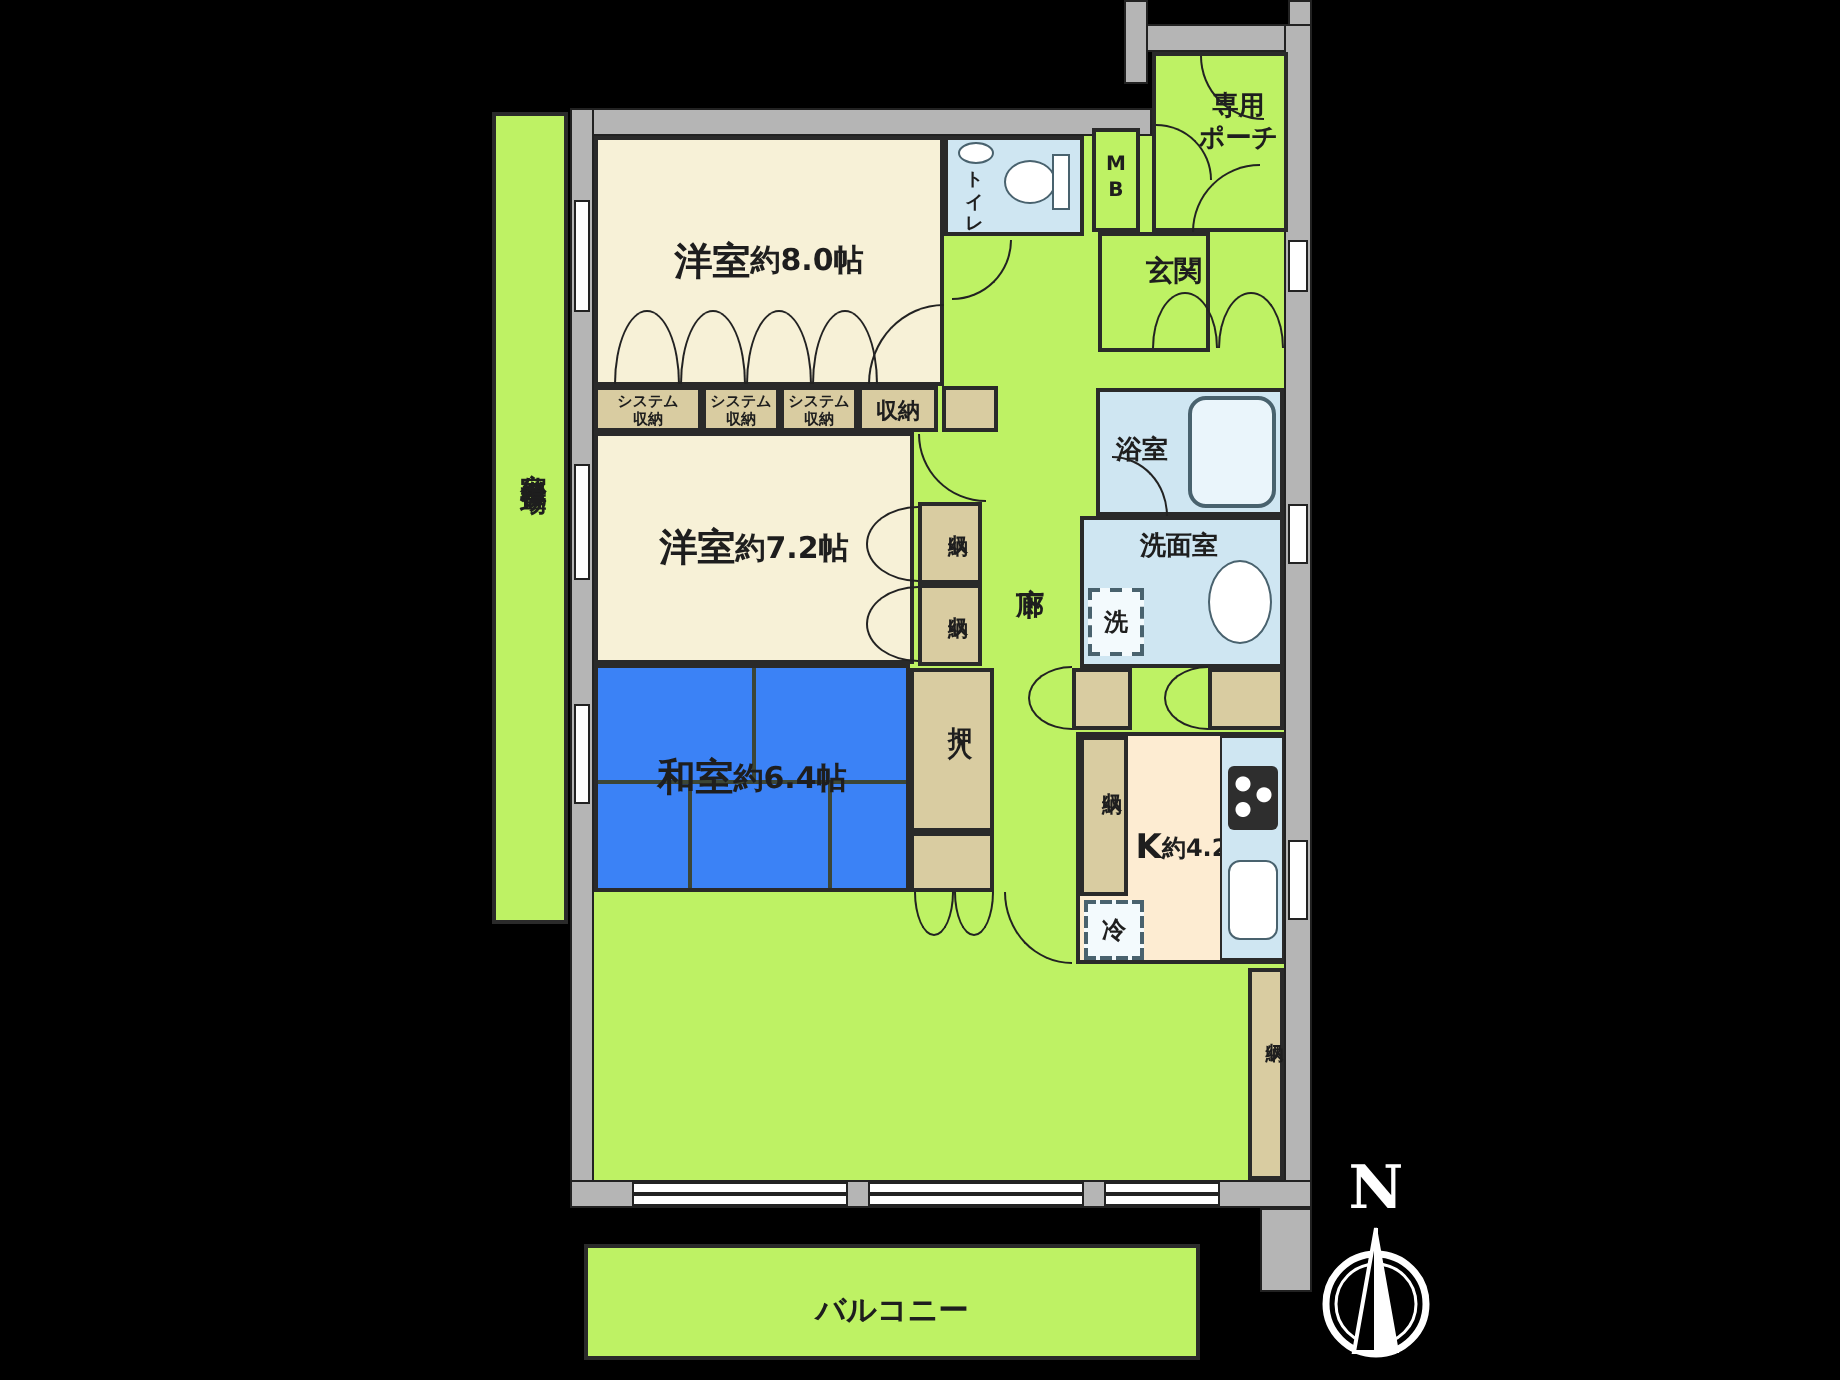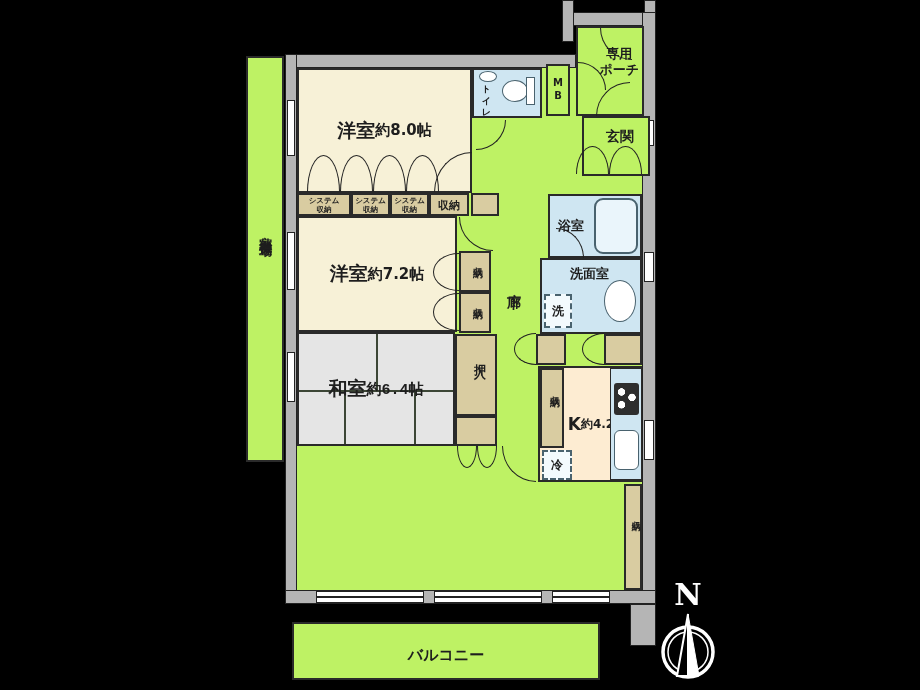--- a/index.html
+++ b/index.html
@@ -7,21 +7,21 @@
           font-family:"DejaVu Sans",sans-serif;font-weight:bold;color:#1e1e1e;}
   
   .wall{position:absolute;box-sizing:border-box;background:#b5b5b5;border:1px solid #222;z-index:1;}
   .win{position:absolute;box-sizing:border-box;background:#fff;border:1px solid #222;z-index:2;}
   .win-band{position:absolute;box-sizing:border-box;background:#fff;border:1px solid #222;z-index:2;
             background-image:linear-gradient(to bottom, transparent 42%, #222 42%, #222 58%, transparent 58%);}
   
   .room{position:absolute;box-sizing:border-box;border:2px solid #2a2a2a;z-index:2;}
   .cream{background:#f7f1d7;}
   .peach{background:#fdecd2;}
-  .green{background:#e5e5e5;font-family:Liberation Mono, monospace;}
+  .green{background:#3b82f6;}
   .blue{background:#cfe6f2;}
   .tan{background:#d9cca1;}
   .white{background:#bef264;}
   
   .lbl{position:absolute;text-align:center;line-height:1.25;z-index:6;white-space:pre-line;}
   .vtext{writing-mode:vertical-rl;text-orientation:upright;letter-spacing:2px;}
   .room-label{display:flex;flex-direction:row;align-items:center;justify-content:center;
               width:100%;height:100%;z-index:6;position:relative;}
   
   .arc{position:absolute;box-sizing:border-box;z-index:5;}
@@ -81,21 +81,21 @@
   </div>
 
   <div class="room white" style="left:576px;top:26px;width:68px;height:90px;">
     <div class="lbl" style="right:3px;top:18px;font-size:13px;">専用
 ポーチ</div>
   </div>
   <div class="room white" style="left:546px;top:64px;width:24px;height:52px;">
     <div class="lbl" style="left:5px;top:10px;font-size:10px;line-height:1.3;">M
 B</div>
   </div>
-  <div class="room white" style="left:582px;top:116px;width:68px;height:60px;">
+  <div class="room white" style="left:549px;top:116px;width:56px;height:60px;">
     <div class="lbl" style="left:22px;top:10px;font-size:14px;">玄関</div>
   </div>
   <div class="room tan" style="left:574px;top:174px;width:68px;height:19px;margin-top:20px;">
     <div class="lbl" style="left:0;right:0;top:1px;font-size:11px;">下足入</div>
   </div>
 
   <div class="room cream" style="left:297px;top:68px;width:175px;height:125px;">
     <div class="room-label">
       <span style="font-size:19px;">洋室</span>
       <span style="font-size:15px;">約8.0帖</span>

